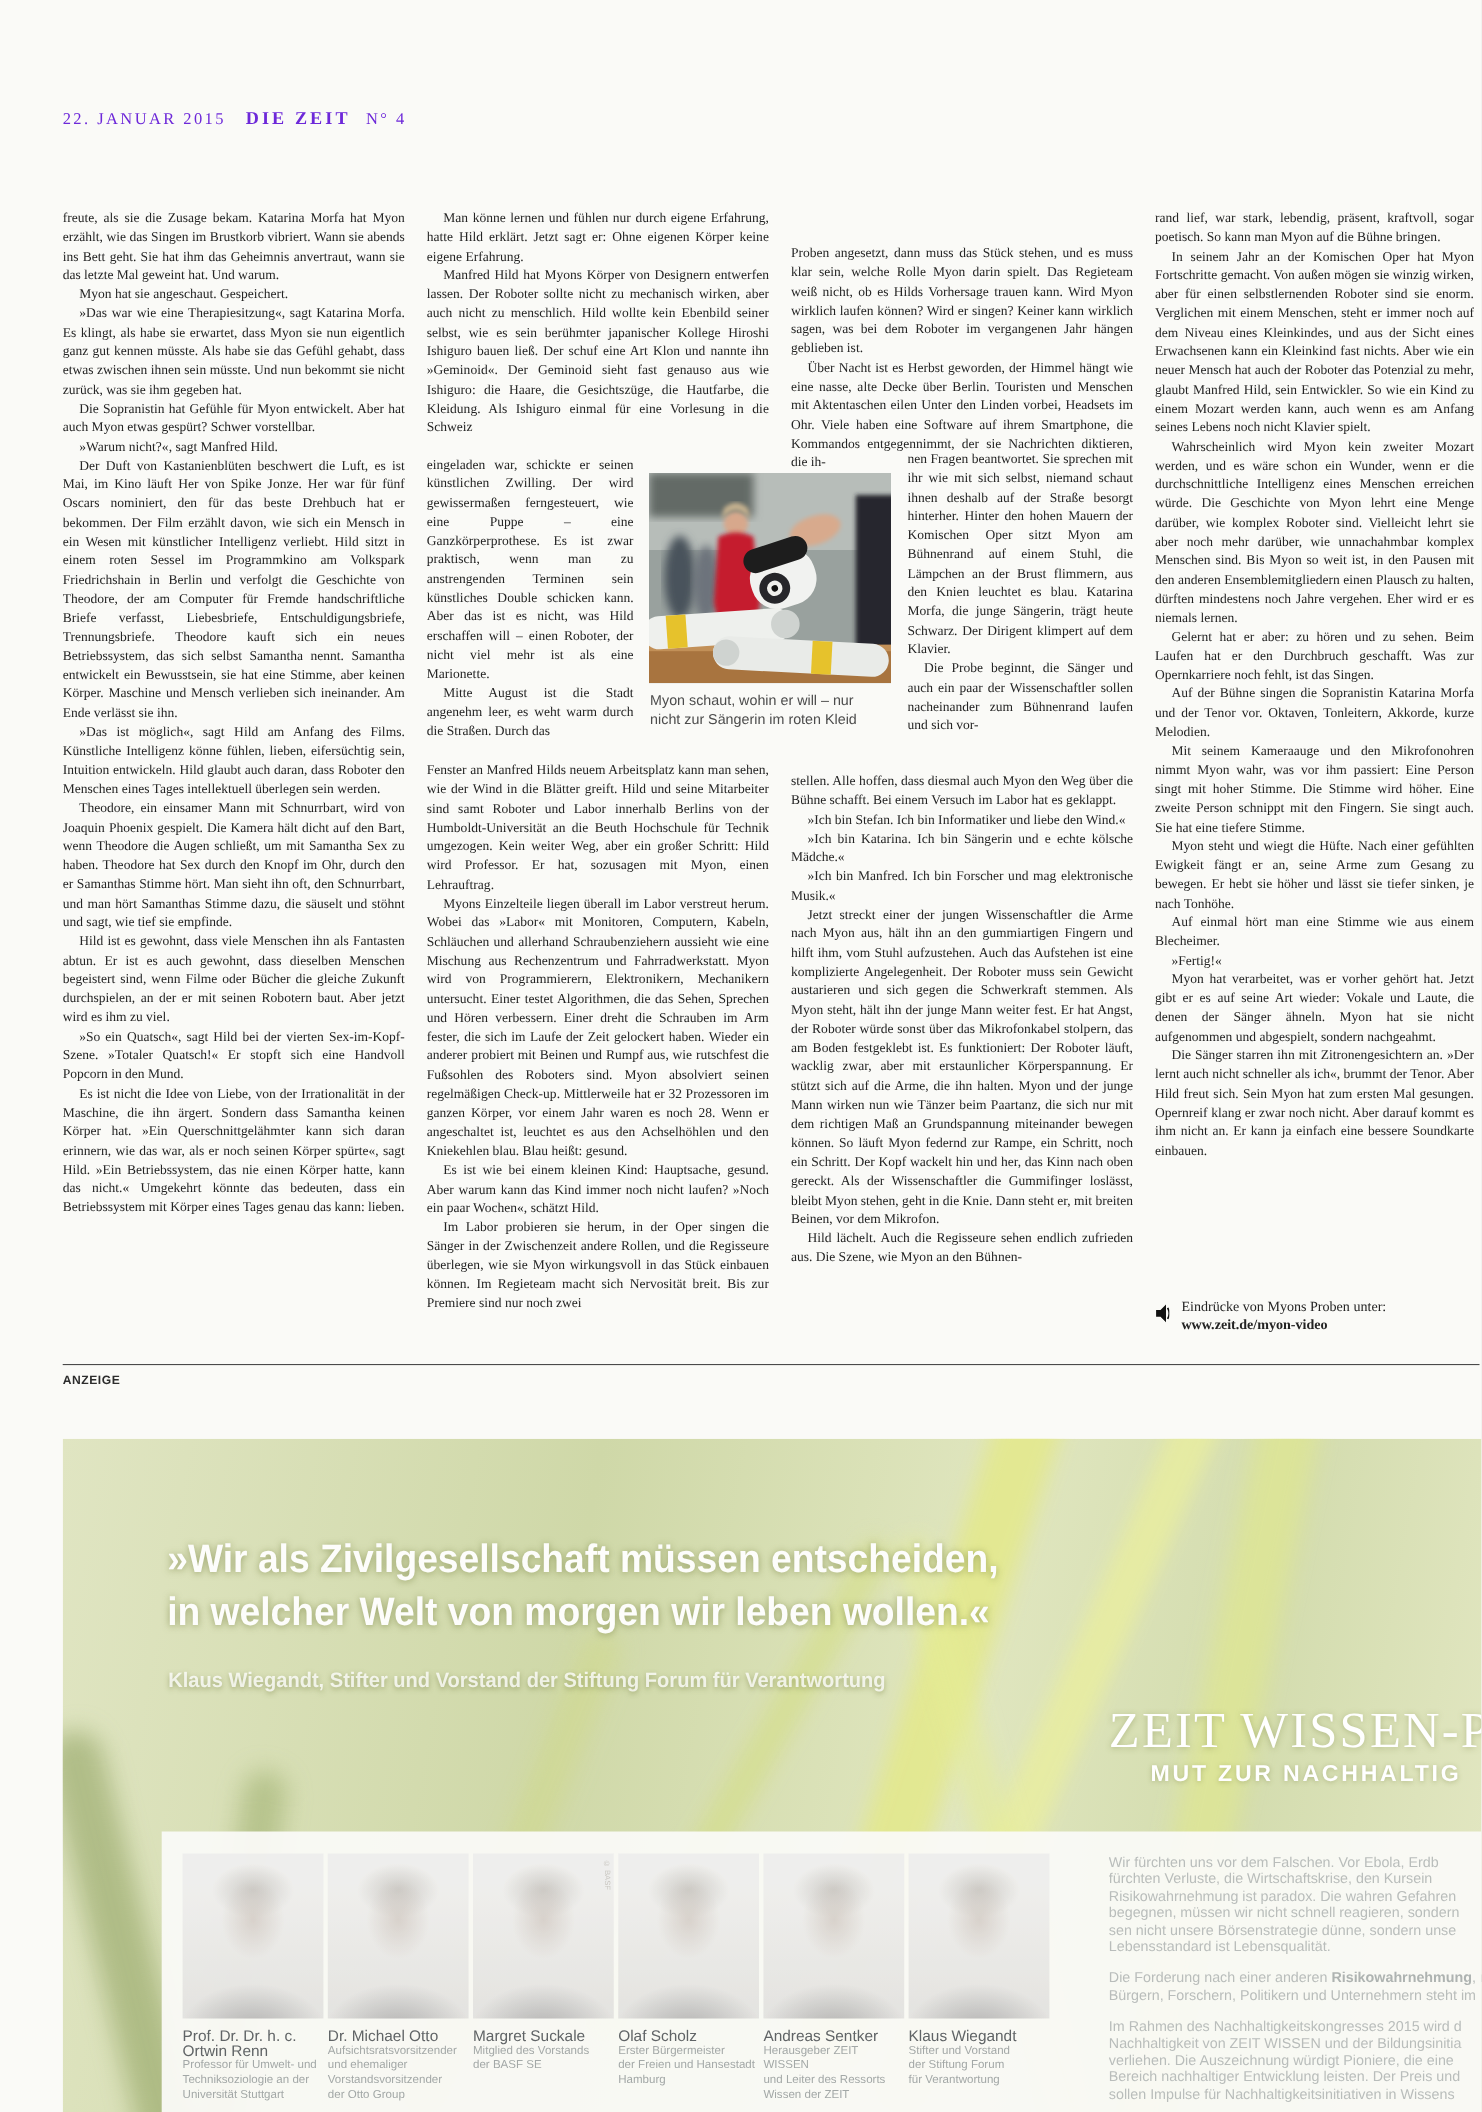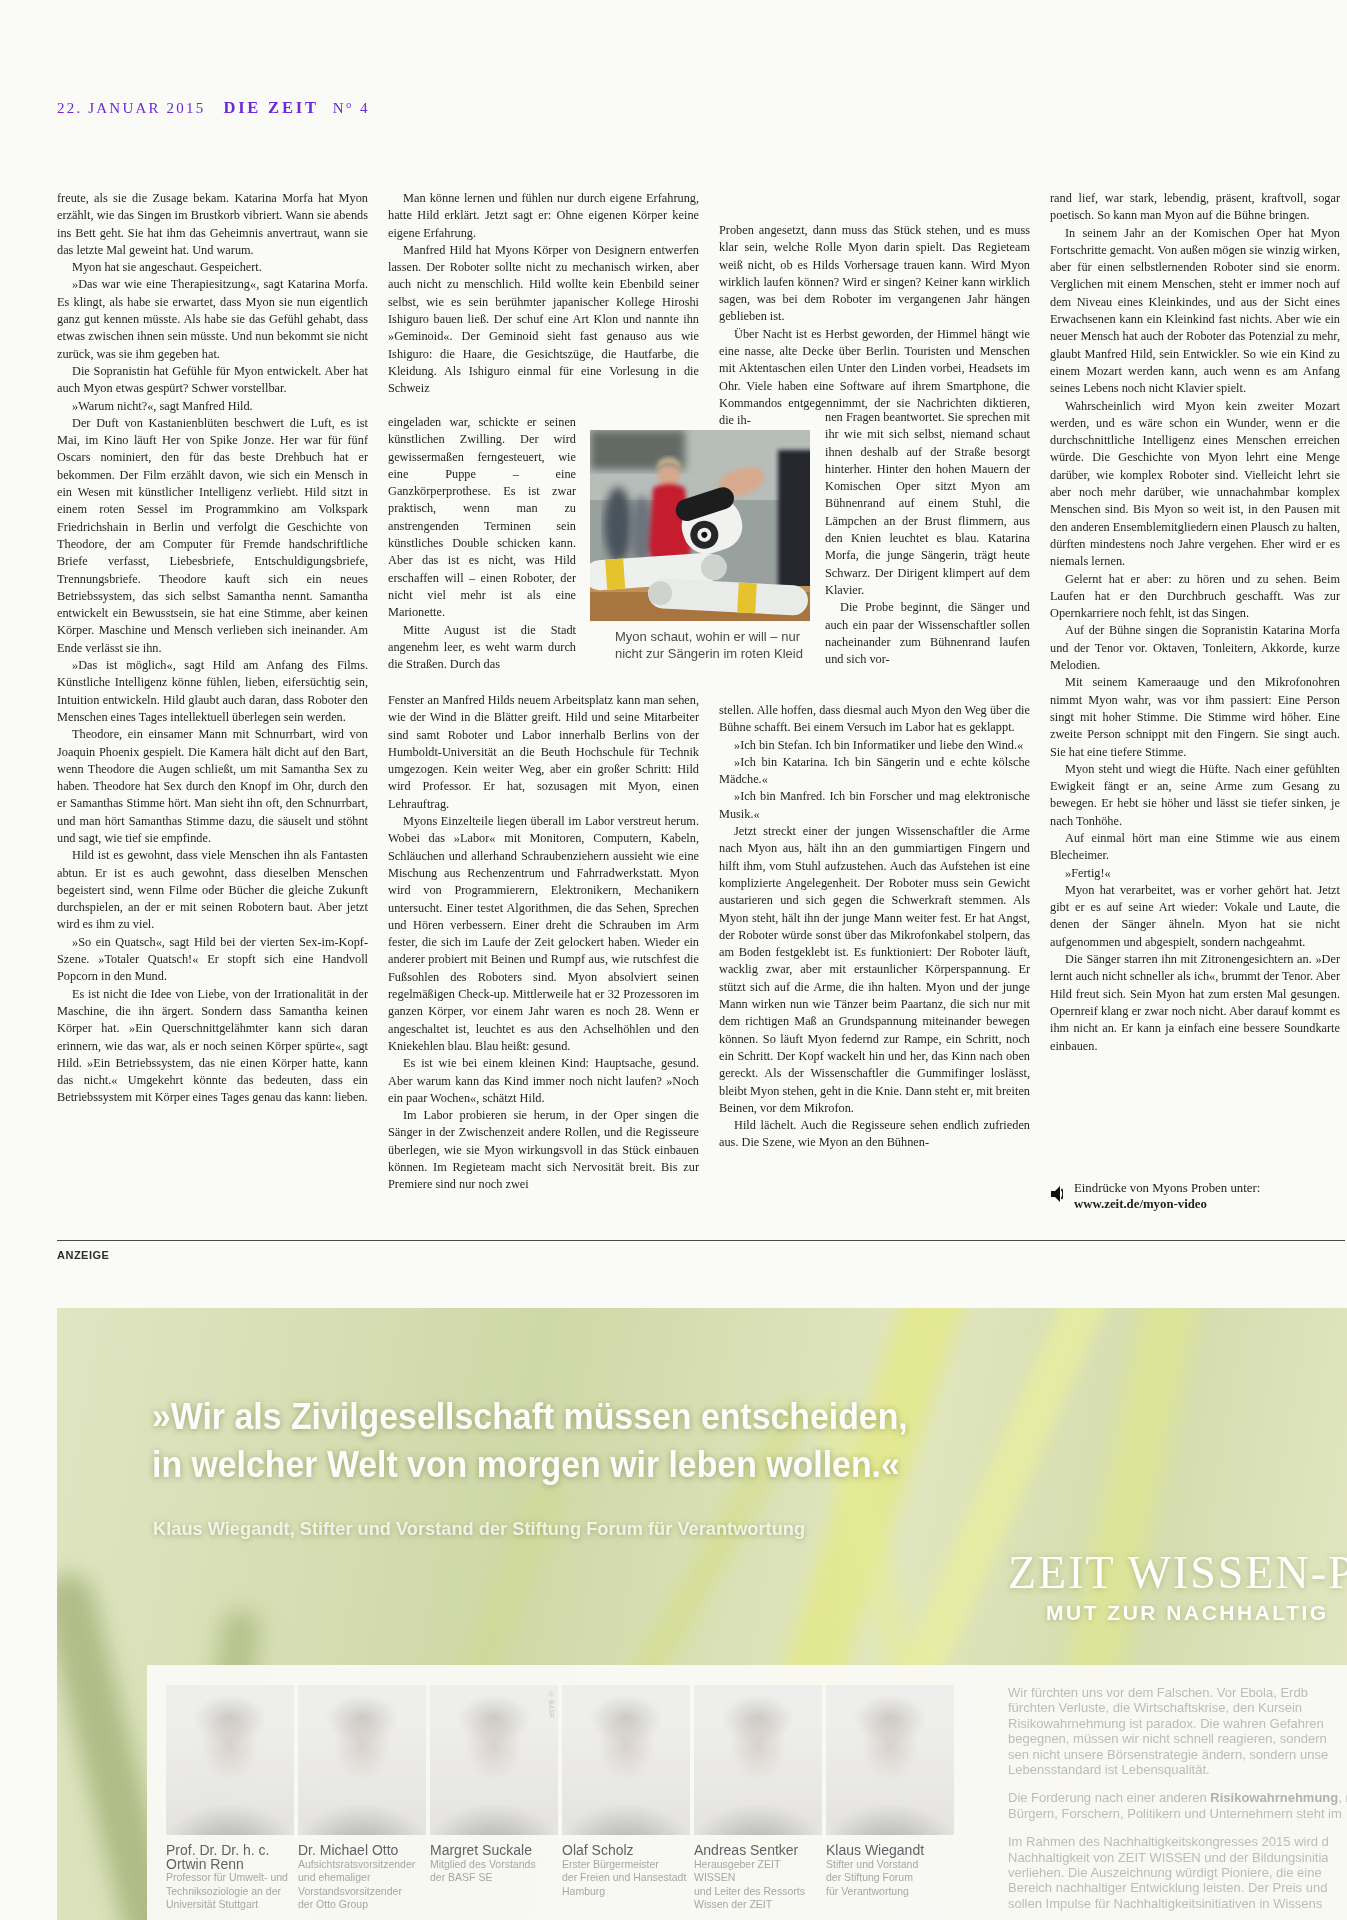--- a/index.html
+++ b/index.html
@@ -18,21 +18,21 @@
   #col2n{left:388px; top:414px; width:188px; height:278px;}
   #col2b{left:388px; top:692px; width:311px; height:500px;}
   #col3t{left:719px; top:190px; width:311px; height:219px;margin-top:32px;}
   #col3n{left:825px; top:409px; width:205px; height:293px;}
   #col3b{left:719px; top:702px; width:311px; height:490px;}
   #col4 {left:1050px;top:190px; width:290px; height:975px;}
   
   #photo{position:absolute;left:590px;top:430px;width:220px;height:191px;overflow:hidden;background:#8e9694;}
   #caption{position:absolute;left:591px;top:629px;width:230px;
            font-family:"Liberation Sans","DejaVu Sans",sans-serif;
-           font-size:13px;line-height:16.5px;color:#4c4c4c;white-space:pre-line;margin-left:24px;}
+           font-size:13px;line-height:16.5px;color:#4c4c4c;white-space:pre-line;}
   
   #flink{position:absolute;left:1050px;top:1180px;width:290px;font-size:12.8px;line-height:16px;}
   #flink .url{font-weight:700;}
   #audio-ic{position:absolute;left:0;top:3px;width:13px;height:22px;}
   #flink .txt{margin-left:24px;display:block;}
   
   #rule{position:absolute;left:57px;top:1240px;width:1288px;height:1px;background:#4a4a4a;}
   #anz{position:absolute;left:57px;top:1249px;font-family:"Liberation Sans","DejaVu Sans",sans-serif;
        font-size:11px;font-weight:700;letter-spacing:.5px;color:#2d2d2d;}
   
@@ -261,21 +261,21 @@
 für Verantwortung</div>
         </div>
       </div>
 
       <div id="rtext">
         <div>
             <div class="line">Wir fürchten uns vor dem Falschen. Vor Ebola, Erdb</div>
             <div class="line">fürchten Verluste, die Wirtschaftskrise, den Kursein</div>
             <div class="line">Risikowahrnehmung ist paradox. Die wahren Gefahren</div>
             <div class="line">begegnen, müssen wir nicht schnell reagieren, sondern</div>
-            <div class="line">sen nicht unsere Börsenstrategie ändern, sondern unse</div>
+            <div class="line">sen nicht unsere Börsenstrategie dünne, sondern unse</div>
             <div class="line">Lebensstandard ist Lebensqualität.</div>
           </div>
         <div class="gap"></div>
         <div>
           <div class="line"><span>Die Forderung nach einer anderen </span><b>Risikowahrnehmung</b><span>, m</span></div>
           <div class="line">Bürgern, Forschern, Politikern und Unternehmern steht im</div>
         </div>
         <div class="gap"></div>
         <div>
             <div class="line">Im Rahmen des Nachhaltigkeitskongresses 2015 wird d</div>

